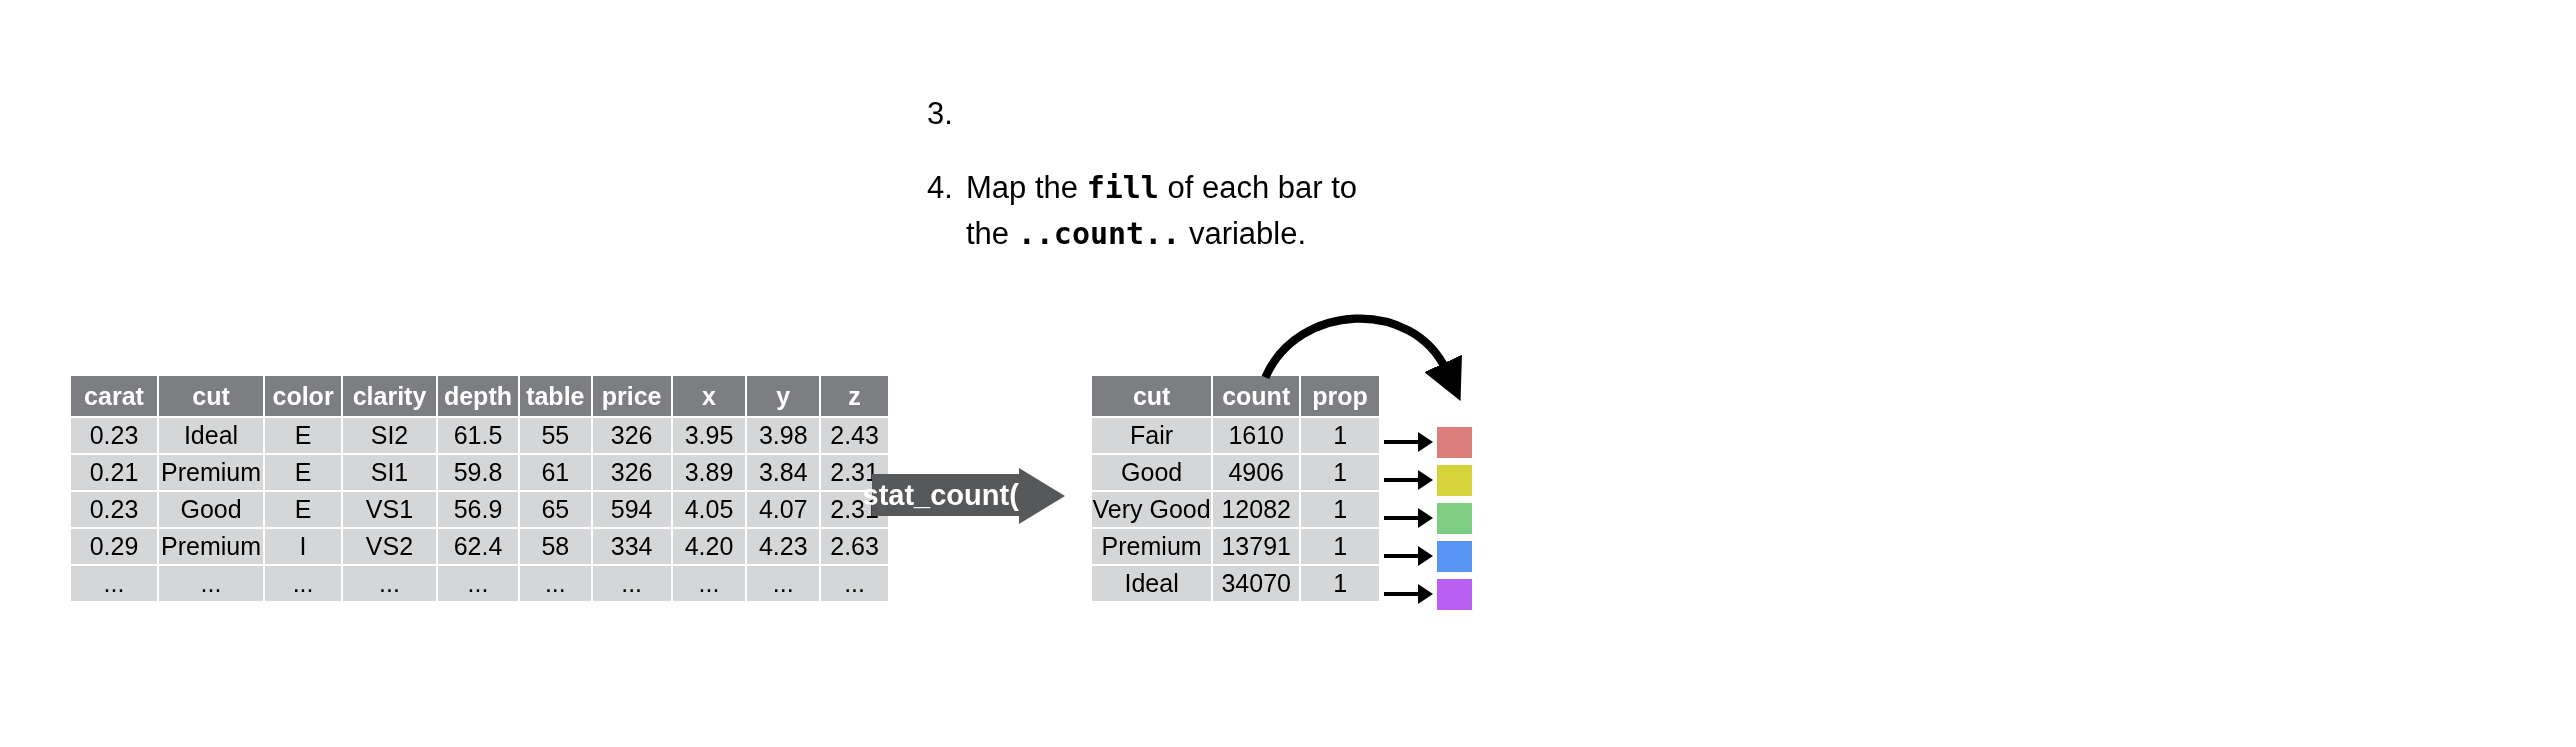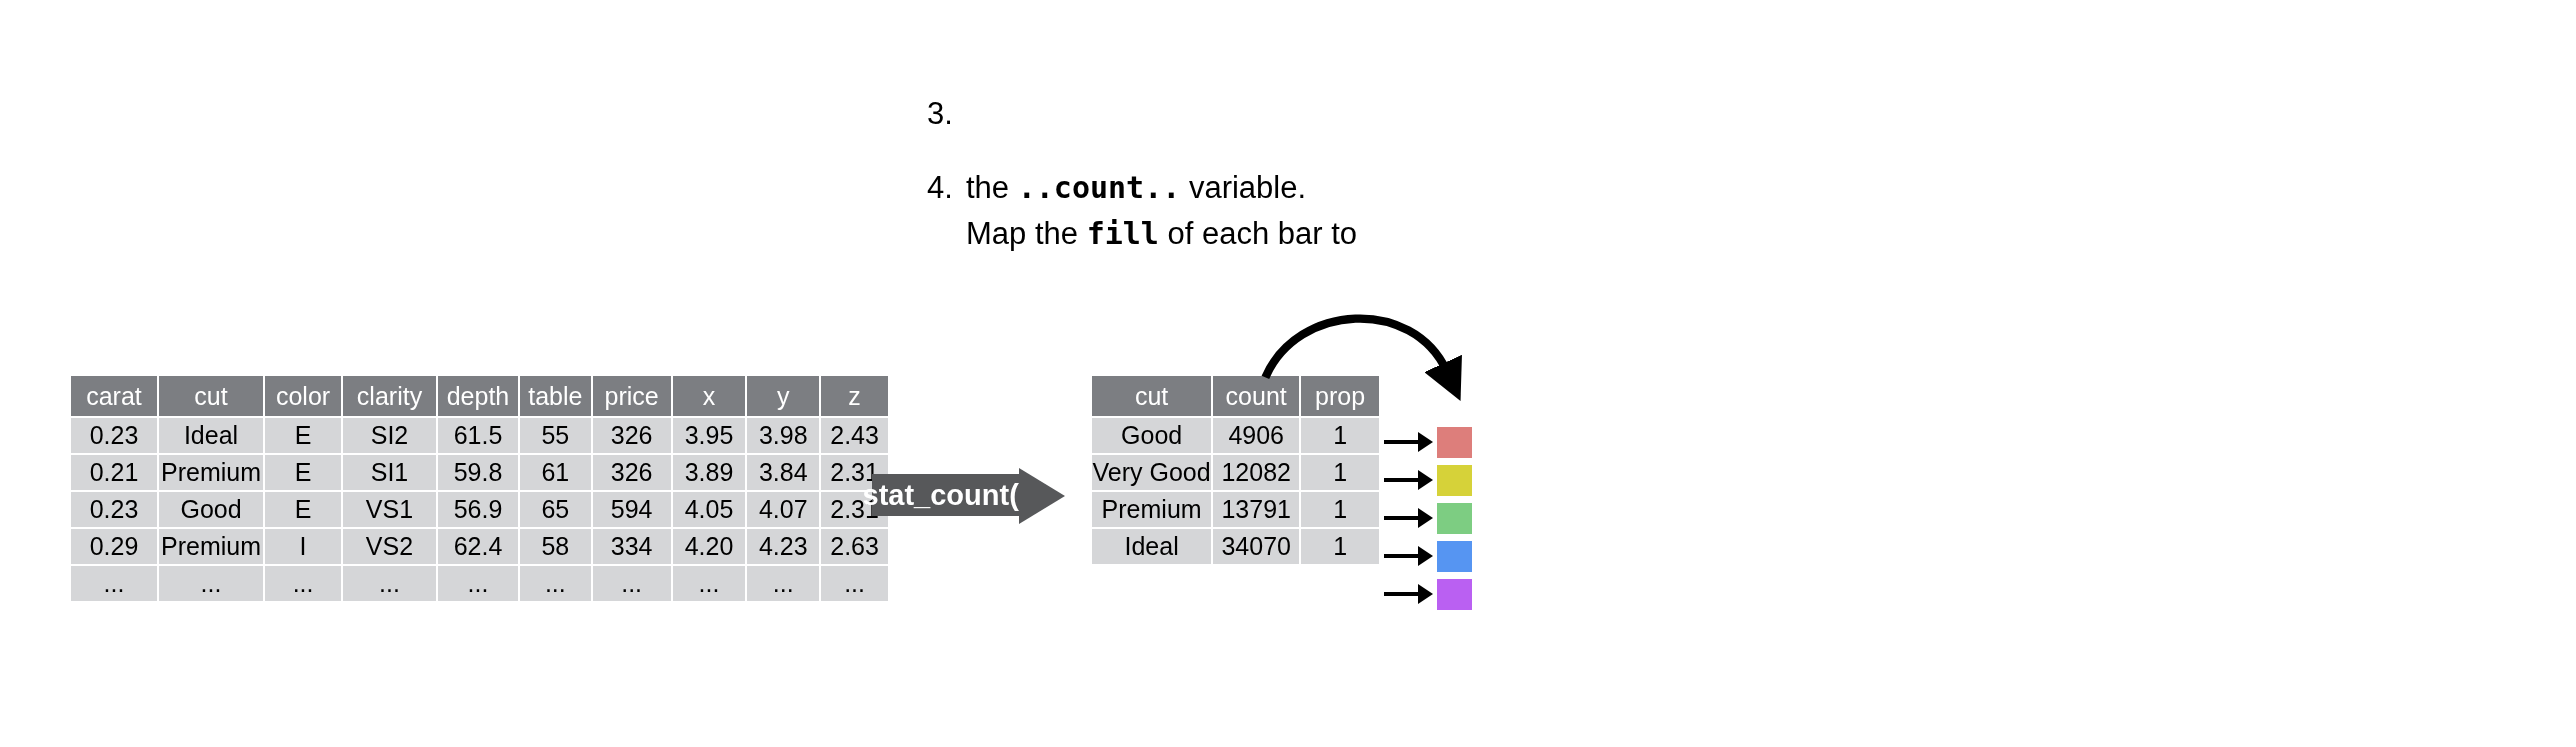--- a/index.html
+++ b/index.html
@@ -37,21 +37,21 @@
   .data-table {
     position: absolute;
     border-collapse: separate;
     border-spacing: 2.8px;
     table-layout: fixed;
     font-size: 25px;
   }
   .data-table th {
     background: var(--table-header-bg, #7C7E82);
     color: #ffffff;
-    font-weight: normal;
+    font-weight: bold;
     height: 40px;
     text-align: center;
     padding: 0;
     overflow: hidden;
   }
   .data-table td {
     background: var(--table-row-bg, #D5D6D8);
     color: #000000;
     height: 35px;
     text-align: center;
@@ -104,24 +104,24 @@
 <div class="canvas">
 
   <div class="steps">
     <div class="step">
       <span class="num">3.</span>
     </div>
     <div class="step">
       <span class="num">4.</span>
       <span class="step-text">
         <span class="line">
+          <span>Map the </span><code>fill</code><span> of each bar to</span>
+        </span>
+        <span class="line">
           <span>the </span><code>..count..</code><span> variable.</span>
-        </span>
-        <span class="line">
-          <span>Map the </span><code>fill</code><span> of each bar to</span>
         </span>
       </span>
     </div>
   </div>
 
   <table class="data-table left-table">
     <colgroup>
       <col style="width:85px">
         <col style="width:103px">
         <col style="width:75px">
@@ -224,20 +224,25 @@
     </colgroup>
     <thead>
       <tr>
         <th>cut</th>
         <th>count</th>
         <th>prop</th>
       </tr>
     </thead>
     <tbody>
       <tr>
+        <td>Fair</td>
+        <td>1610</td>
+        <td>1</td>
+      </tr>
+      <tr>
         <td>Good</td>
         <td>4906</td>
         <td>1</td>
       </tr>
       <tr>
         <td>Very Good</td>
         <td>12082</td>
         <td>1</td>
       </tr>
       <tr>

